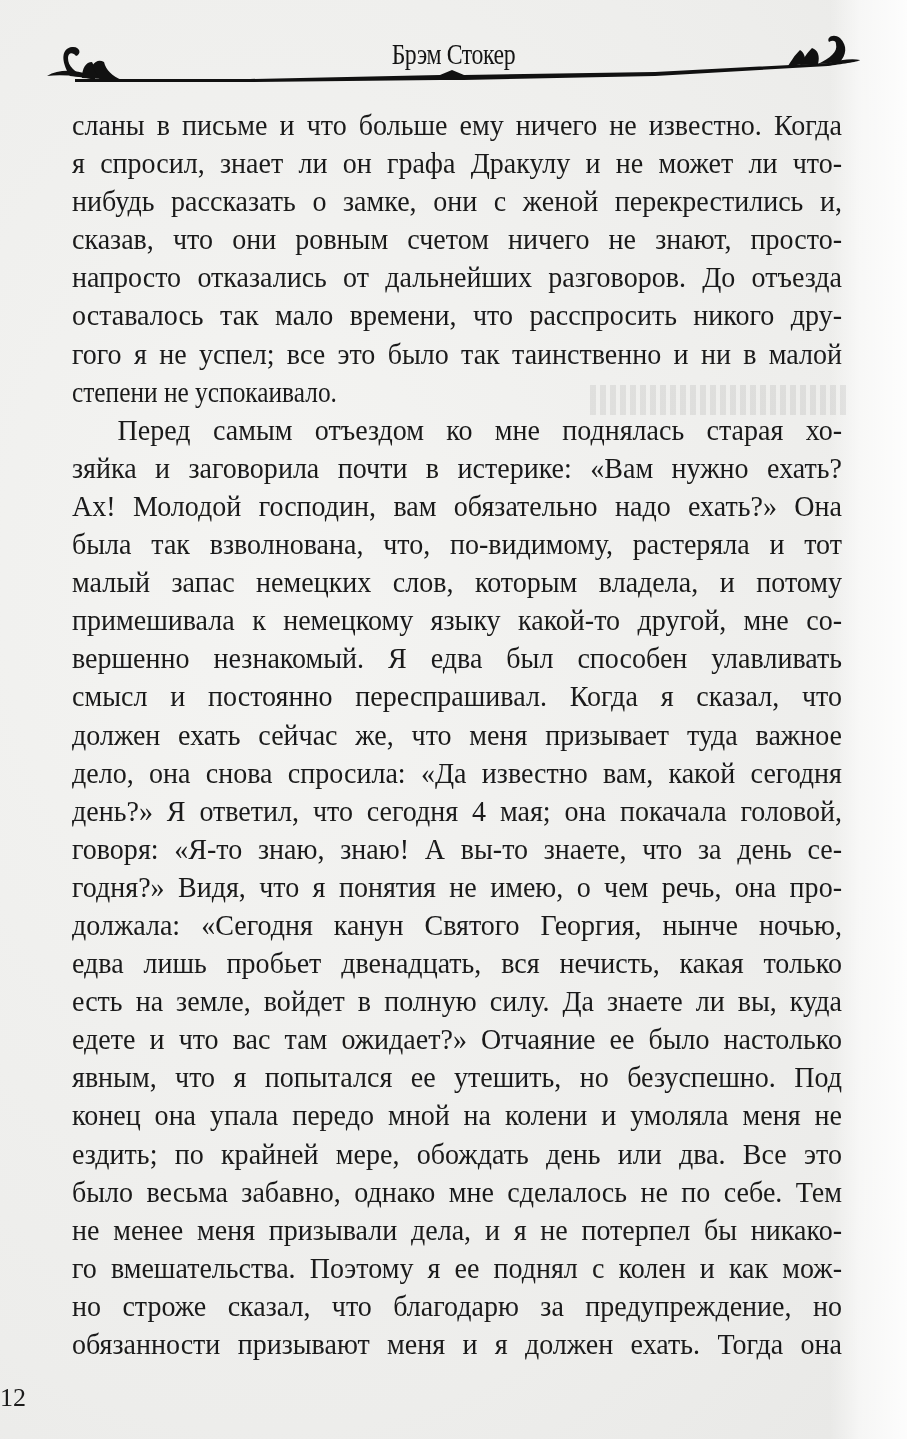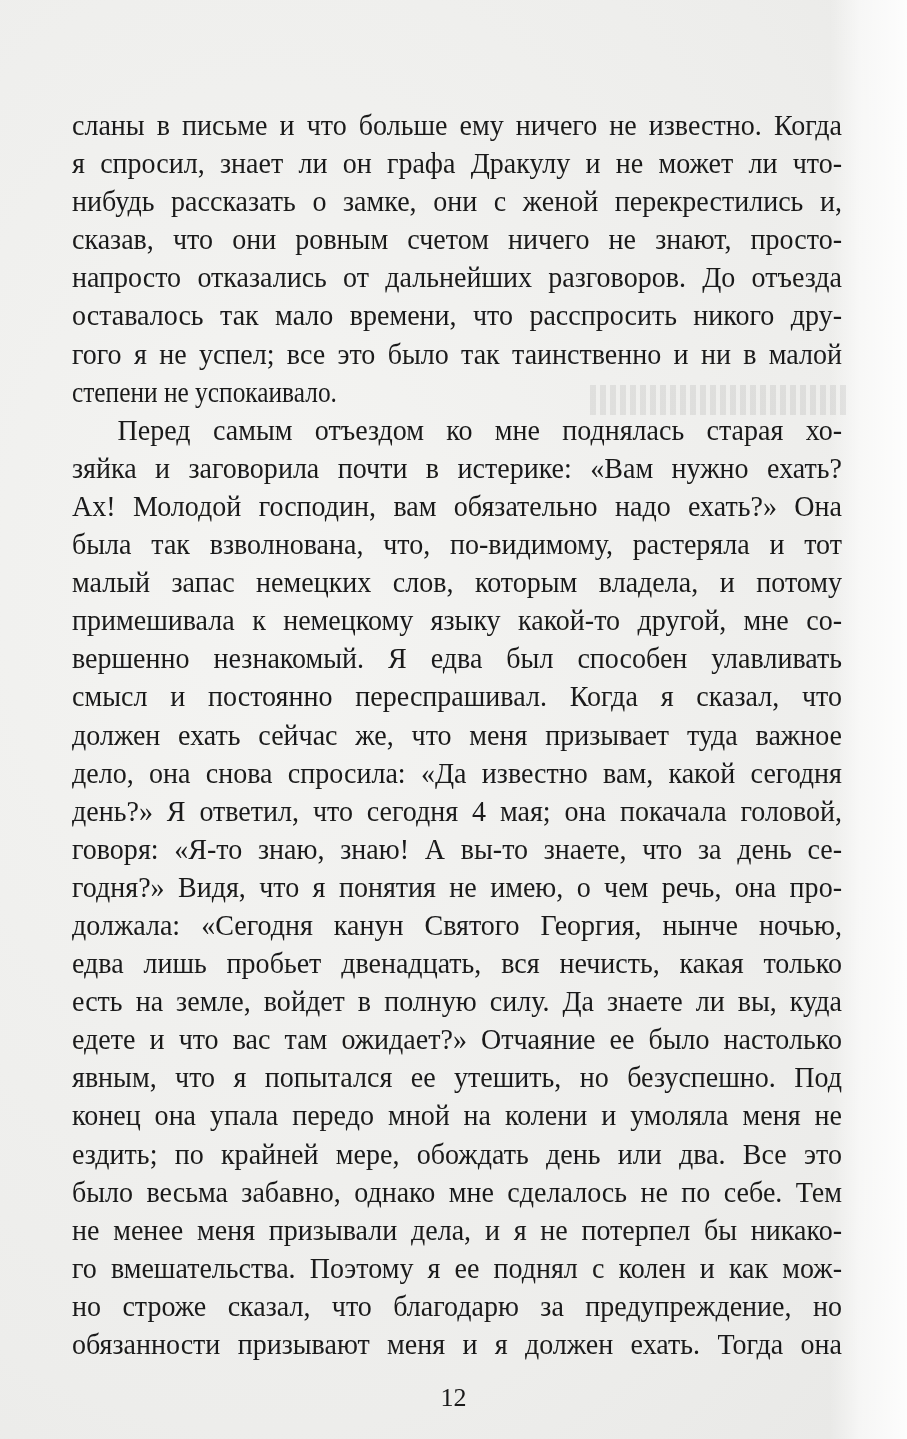--- a/index.html
+++ b/index.html
@@ -71,40 +71,57 @@
       text-align-last: left;
     }
     .line.indent span {
       padding-left: 48px;
       box-sizing: border-box;
     }
     .page-number {
       position: absolute;
       left: 0; width: 907px;
       top: 1383px;
-      text-align: center;
+      text-align: left;
       font-family: "Liberation Serif", serif;
       font-size: 26px;
       color: #1a1a1a;
     }
     .bleed {
       position: absolute;
       left: 590px; top: 385px;
       width: 260px; height: 30px;
       opacity: 0.07;
       background: repeating-linear-gradient(90deg, #000 0 6px, transparent 6px 10px);
     }
   </style>
 </head>
 <body>
 
 <div class="page">
 
   <div class="bleed"></div>
 
+  <div class="header">
+    <svg class="header-ornament" width="907" height="100" viewBox="0 0 907 100">
+
+      <path d="M75 79 L250 79 L440 75 L452 70 L464 75 L655 72 L828 63 L828 66 L655 76 L464 80 L452 80 L440 80 L250 82 L75 82 Z" fill="#111"></path>
+
+      <path d="M47 76 C60 68, 80 70, 95 77 L95 80 C80 76, 62 74, 47 76 Z" fill="#111"></path>
+      <path d="M70 76 C60 60, 62 48, 72 47 C80 46, 82 54, 76 56 C73 52, 68 52, 68 58 C68 66, 74 72, 88 78 Z" fill="#111"></path>
+      <path d="M82 78 C82 68, 86 62, 92 62 C96 70, 98 74, 104 79 Z" fill="#111"></path>
+      <path d="M92 66 C96 60, 100 60, 104 62 C106 70, 112 76, 122 80 L100 80 Z" fill="#111"></path>
+
+      <path d="M828 63 C840 60, 852 58, 860 60 C858 62, 840 64, 828 66 Z" fill="#111"></path>
+      <path d="M840 62 C846 55, 848 46, 840 38 C834 33, 826 37, 829 42 C832 40, 836 40, 836 44 C838 52, 830 58, 818 64 Z" fill="#111"></path>
+      <path d="M818 64 C820 56, 818 50, 812 48 C806 54, 804 58, 800 65 Z" fill="#111"></path>
+      <path d="M805 64 C806 58, 804 52, 800 50 C794 56, 792 60, 788 66 Z" fill="#111"></path>
+    </svg>
+    <div class="header-title">Брэм Стокер</div>
+  </div>
 
   <div class="body-text">
     <div class="line" style="transform: scaleX(0.95);"><span style="width: 810.526px; display: inline-block;">сланы в письме и что больше ему ничего не известно. Когда</span></div>
     <div class="line" style="transform: scaleX(0.95);"><span style="width: 810.526px; display: inline-block;">я спросил, знает ли он графа Дракулу и не может ли что-</span></div>
     <div class="line" style="transform: scaleX(0.95);"><span style="width: 810.526px; display: inline-block;">нибудь рассказать о замке, они с женой перекрестились и,</span></div>
     <div class="line" style="transform: scaleX(0.95);"><span style="width: 810.526px; display: inline-block;">сказав, что они ровным счетом ничего не знают, просто-</span></div>
     <div class="line" style="transform: scaleX(0.95);"><span style="width: 810.526px; display: inline-block;">напросто отказались от дальнейших разговоров. До отъезда</span></div>
     <div class="line" style="transform: scaleX(0.95);"><span style="width: 810.526px; display: inline-block;">оставалось так мало времени, что расспросить никого дру-</span></div>
     <div class="line" style="transform: scaleX(0.95);"><span style="width: 810.526px; display: inline-block;">гого я не успел; все это было так таинственно и ни в малой</span></div>
     <div class="line last" style="transform: scaleX(0.86);"><span style="width: 308px; display: inline-block;">степени не успокаивало.</span></div>

